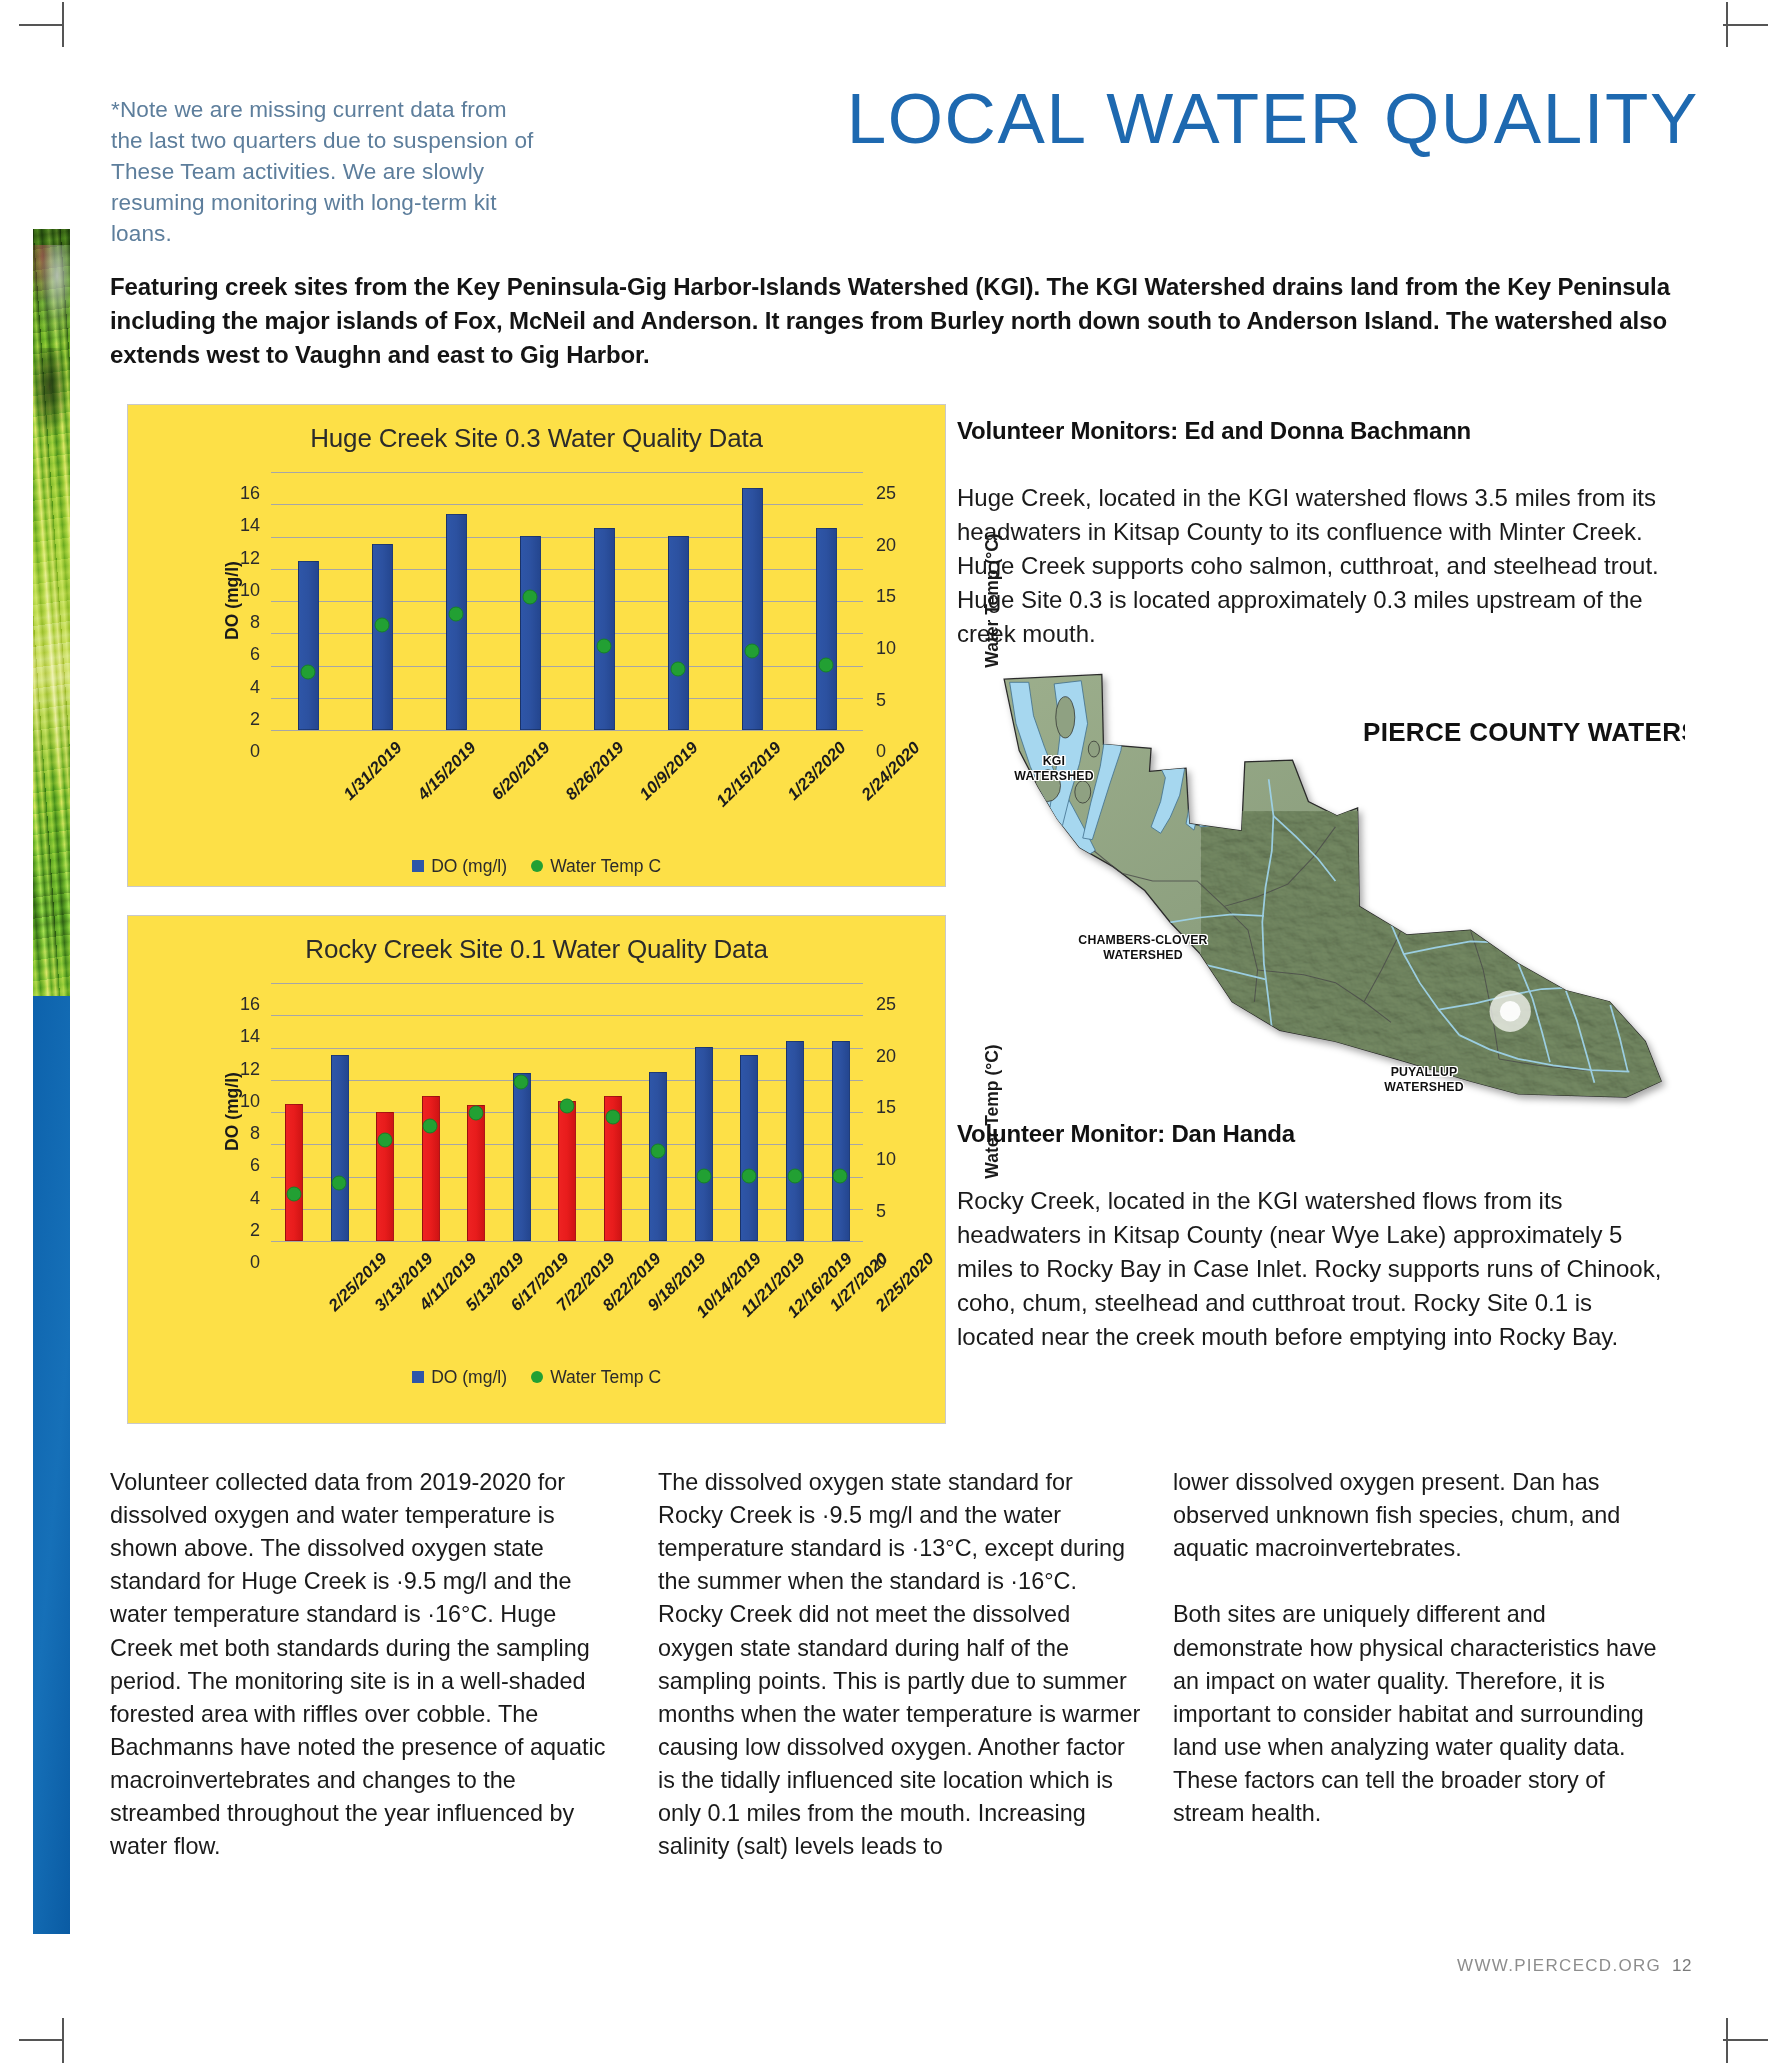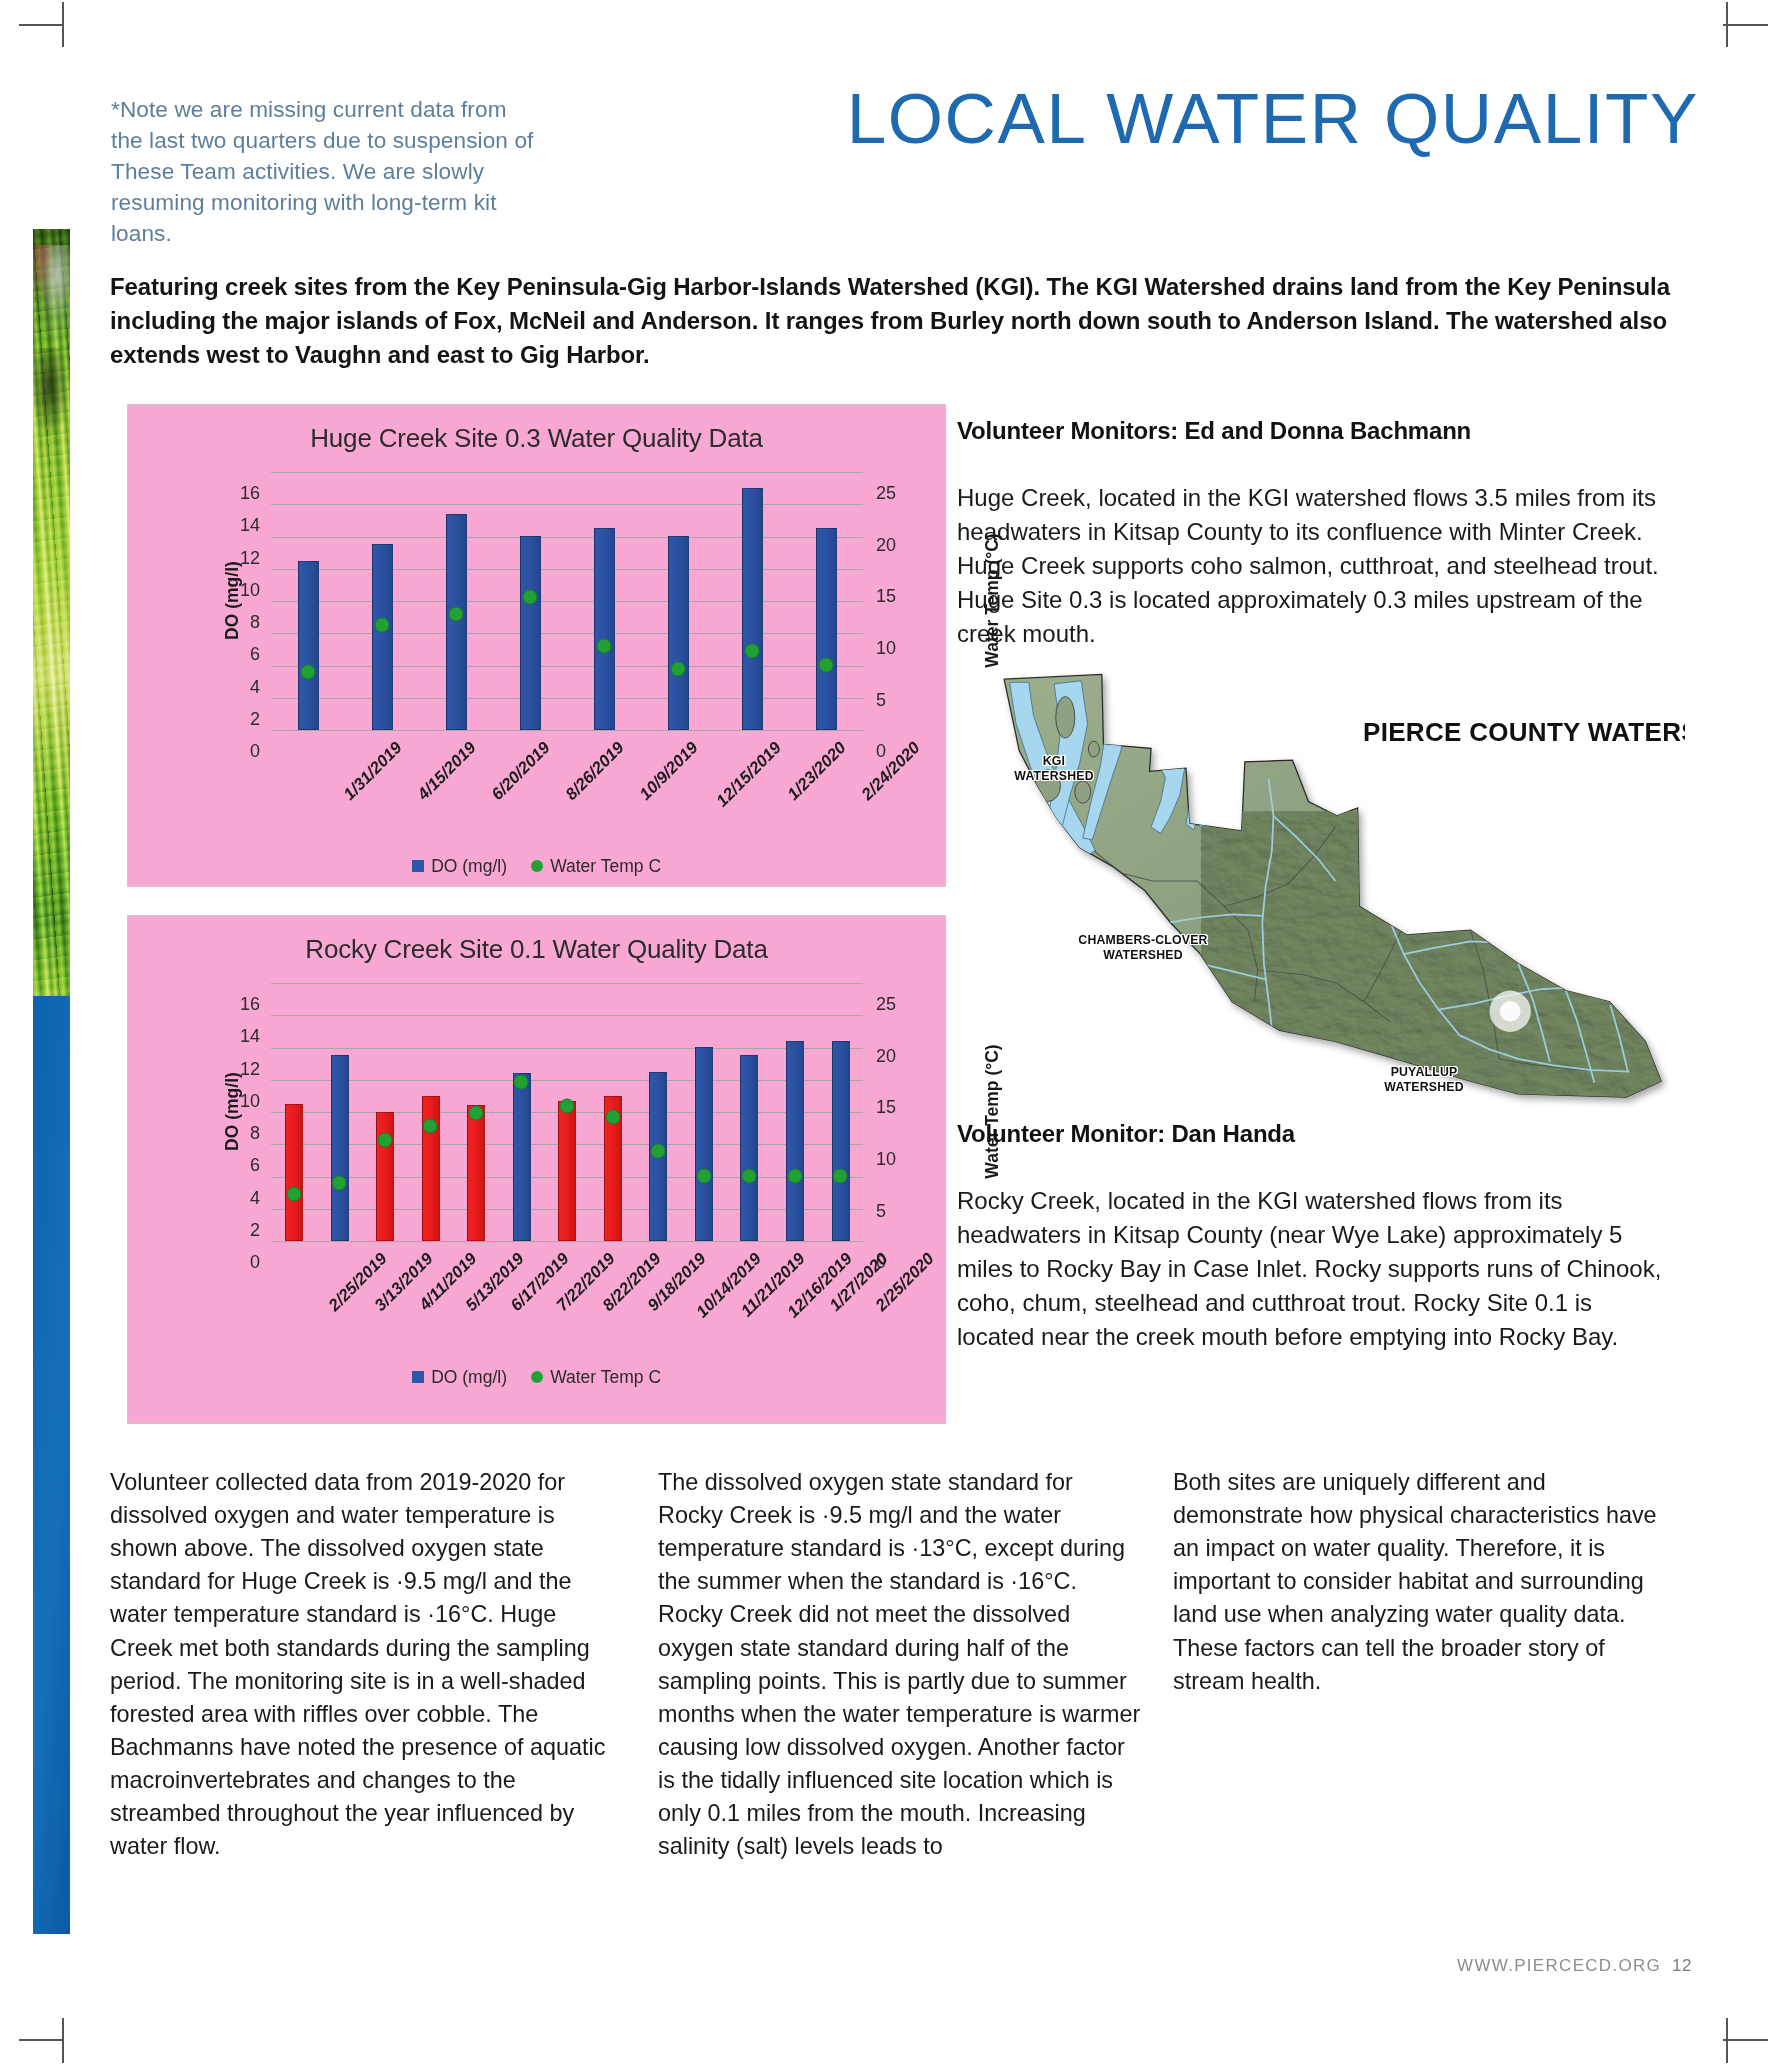--- a/index.html
+++ b/index.html
@@ -68,21 +68,21 @@
 
   
   #intro {
     position: absolute; left: 110px; top: 270px; width: 1581px;
     font-size: 24px; line-height: 1.42; font-weight: bold; color: #141414;
     letter-spacing: -0.1px;
   }
 
   
   .chart-card {
-    position: absolute; background: #f9a8d4; border: 0.8px solid #c9c9c9;
+    position: absolute; background: #fde047; border: 0.8px solid #c9c9c9;
   }
   #chart-card-huge  { left: 127px; top: 404px;  width: 819px; height: 483px; }
   #chart-card-rocky { left: 127px; top: 915px; width: 819px; height: 509px; }
 
   .chart-title {
     text-align: center; font-size: 26px; color: #2b2b2b; font-weight: 400;
     padding-top: 18.3px; letter-spacing: -0.2px;
   }
 
   .plot-wrap { position: relative; margin-top: 9.5px; }
@@ -475,19 +475,20 @@
 <div class="rc-head" id="monitor-rocky-head">Volunteer Monitor: Dan Handa</div>
 <div class="rc-body" id="rocky-desc">Rocky Creek, located in the KGI watershed flows from its headwaters in Kitsap County (near Wye Lake) approximately 5 miles to Rocky Bay in Case Inlet. Rocky supports runs of Chinook, coho, chum, steelhead and cutthroat trout. Rocky Site 0.1 is located near the creek mouth before emptying into Rocky Bay.</div>
 
 <div class="bcol" id="bcol-1">
     <p>Volunteer collected data from 2019-2020 for dissolved oxygen and water temperature is shown above. The dissolved oxygen state standard for Huge Creek is ·9.5 mg/l and the water temperature standard is ·16°C. Huge Creek met both standards during the sampling period. The monitoring site is in a well-shaded forested area with riffles over cobble. The Bachmanns have noted the presence of aquatic macroinvertebrates and changes to the streambed throughout the year influenced by water flow.</p>
   </div>
 <div class="bcol" id="bcol-2">
     <p>The dissolved oxygen state standard for Rocky Creek is ·9.5 mg/l and the water temperature standard is ·13°C, except during the summer when the standard is ·16°C. Rocky Creek did not meet the dissolved oxygen state standard during half of the sampling points. This is partly due to summer months when the water temperature is warmer causing low dissolved oxygen. Another factor is the tidally influenced site location which is only 0.1 miles from the mouth. Increasing salinity (salt) levels leads to</p>
   </div>
 <div class="bcol" id="bcol-3">
+    <p>lower dissolved oxygen present. Dan has observed unknown fish species, chum, and aquatic macroinvertebrates.</p>
     <p>Both sites are uniquely different and demonstrate how physical characteristics have an impact on water quality. Therefore, it is important to consider habitat and surrounding land use when analyzing water quality data. These factors can tell the broader story of stream health.</p>
   </div>
 
 <div id="footer">
   <span>WWW.PIERCECD.ORG</span><span class="pg">12</span>
 </div>
 
 
 </body></html>

